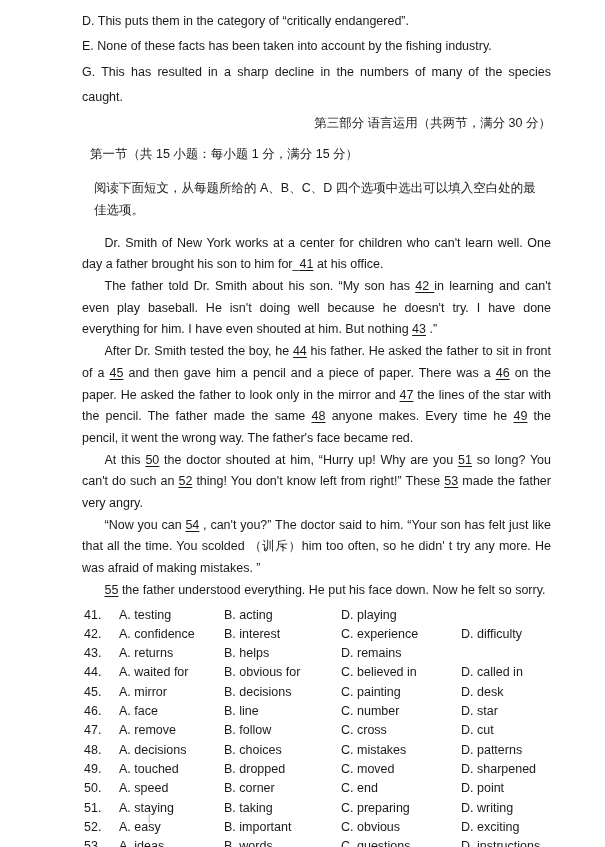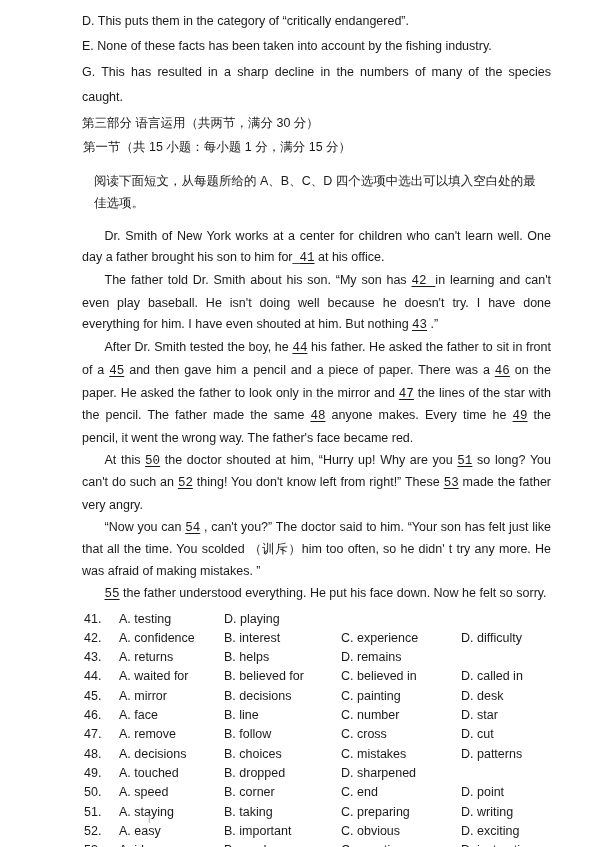--- a/index.html
+++ b/index.html
@@ -8,25 +8,25 @@
     width:605px;
     min-height:847px;
     box-sizing:border-box;
     padding:9px 54px 10px 82px;
     background:#ffffff;
     color:#1a1a1a;
     font-family:"Liberation Sans","DejaVu Sans",sans-serif;
     font-size:12.5px;
   }
   .top-opt{margin:0;line-height:25.4px;text-align:justify;}
-  .center-head{margin:0;line-height:25px;text-align:left;}
-  .sub-head{margin:1px;line-height:21px;}
+  .center-head{margin:0;line-height:25px;text-align:right;}
+  .sub-head{margin:8px;line-height:21px;}
   .instr{margin:12px;line-height:22px;}
   .para{margin:0;line-height:21.7px;text-align:justify;text-indent:1.8em;}
-  .blank{text-decoration:underline;text-underline-offset:2px;font-family:Liberation Mono, monospace;}
+  .blank{text-decoration:underline;text-underline-offset:2px;}
   .questions{margin-top:4px;}
   .qrow{
     display:grid;
     grid-template-columns:35px 105px 117px 120px 1fr;
     line-height:19.3px;
     padding-left:2px;
   }
   .qcell{white-space:nowrap;}
   .footer-mark{
     position:absolute;left:148px;top:813px;
@@ -54,39 +54,40 @@
       <p class="para"><span>After Dr. Smith tested the boy, he </span><span class="blank">44</span><span> his father. He asked the father to sit in front of a </span><span class="blank">45</span><span> and then gave him a pencil and a piece of paper. There was a </span><span class="blank">46</span><span> on the paper. He asked the father to look only in the mirror and </span><span class="blank">47</span><span> the lines of the star with the pencil. The father made the same </span><span class="blank">48</span><span> anyone makes. Every time he </span><span class="blank">49</span><span> the pencil, it went the wrong way. The father's face became red.</span></p>
       <p class="para"><span>At this </span><span class="blank">50</span><span> the doctor shouted at him, “Hurry up! Why are you </span><span class="blank">51</span><span> so long? You can't do such an </span><span class="blank">52</span><span> thing! You don't know left from right!” These </span><span class="blank">53</span><span> made the father very angry.</span></p>
       <p class="para"><span>“Now you can </span><span class="blank">54</span><span> , can't you?” The doctor said to him. “Your son has felt just like that all the time. You scolded （训斥）him too often, so he didn' t try any more. He was afraid of making mistakes. ”</span></p>
       <p class="para"><span class="blank">55</span><span> the father understood everything. He put his face down. Now he felt so sorry.</span></p>
     </div>
 
   <div class="questions">
       <div class="qrow">
         <div class="qcell">41.</div>
         <div class="qcell">A. testing</div>
+        <div class="qcell">B. acting</div>
         <div class="qcell">D. playing</div>
       </div>
       <div class="qrow">
         <div class="qcell">42.</div>
         <div class="qcell">A. confidence</div>
         <div class="qcell">B. interest</div>
         <div class="qcell">C. experience</div>
         <div class="qcell">D. difficulty</div>
       </div>
       <div class="qrow">
         <div class="qcell">43.</div>
         <div class="qcell">A. returns</div>
         <div class="qcell">B. helps</div>
         <div class="qcell">D. remains</div>
       </div>
       <div class="qrow">
         <div class="qcell">44.</div>
         <div class="qcell">A. waited for</div>
-        <div class="qcell">B. believed for</div>
+        <div class="qcell">B. obvious for</div>
         <div class="qcell">C. believed in</div>
         <div class="qcell">D. called in</div>
       </div>
       <div class="qrow">
         <div class="qcell">45.</div>
         <div class="qcell">A. mirror</div>
         <div class="qcell">B. decisions</div>
         <div class="qcell">C. painting</div>
         <div class="qcell">D. desk</div>
       </div>
@@ -108,20 +109,21 @@
         <div class="qcell">48.</div>
         <div class="qcell">A. decisions</div>
         <div class="qcell">B. choices</div>
         <div class="qcell">C. mistakes</div>
         <div class="qcell">D. patterns</div>
       </div>
       <div class="qrow">
         <div class="qcell">49.</div>
         <div class="qcell">A. touched</div>
         <div class="qcell">B. dropped</div>
+        <div class="qcell">C. moved</div>
         <div class="qcell">D. sharpened</div>
       </div>
       <div class="qrow">
         <div class="qcell">50.</div>
         <div class="qcell">A. speed</div>
         <div class="qcell">B. corner</div>
         <div class="qcell">C. end</div>
         <div class="qcell">D. point</div>
       </div>
       <div class="qrow">

